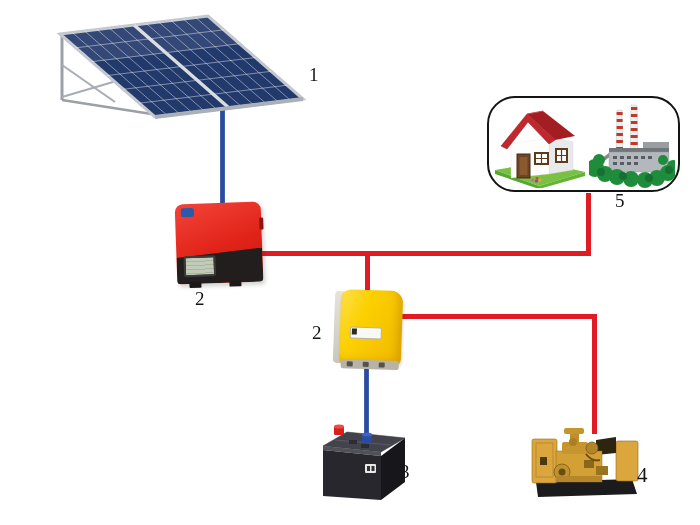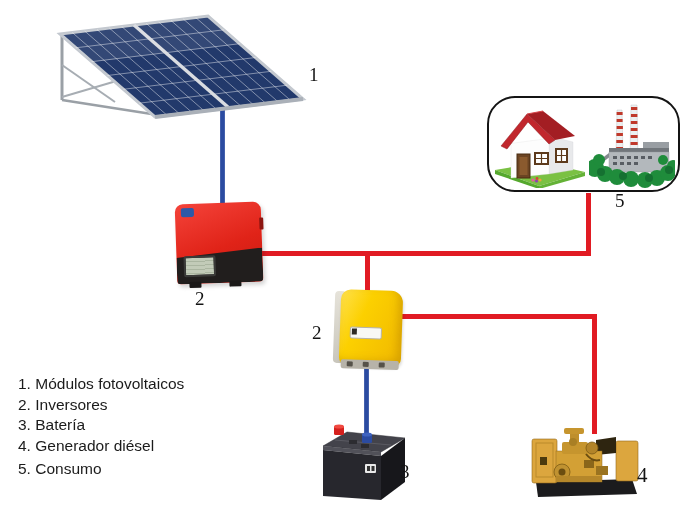--- a/index.html
+++ b/index.html
@@ -227,21 +227,14 @@
     </svg>
   </div>
 
   <span class="num" style="left:309px;top:65px;">1</span>
   <span class="num" style="left:195px;top:289px;">2</span>
   <span class="num" style="left:312px;top:323px;">2</span>
   <span class="num" style="left:400px;top:462px;">3</span>
   <span class="num" style="left:637px;top:465px;font-size:21px;">4</span>
   <span class="num" style="left:615px;top:191px;">5</span>
 
-  <div class="legend">
-    <div class="legend-item">1. Módulos fotovoltaicos</div>
-    <div class="legend-item">2. Inversores</div>
-    <div class="legend-item">3. Batería</div>
-    <div class="legend-item">4. Generador diésel</div>
-    <div class="legend-item">5. Consumo</div>
-  </div>
 
 </div>
 
 </body></html>

